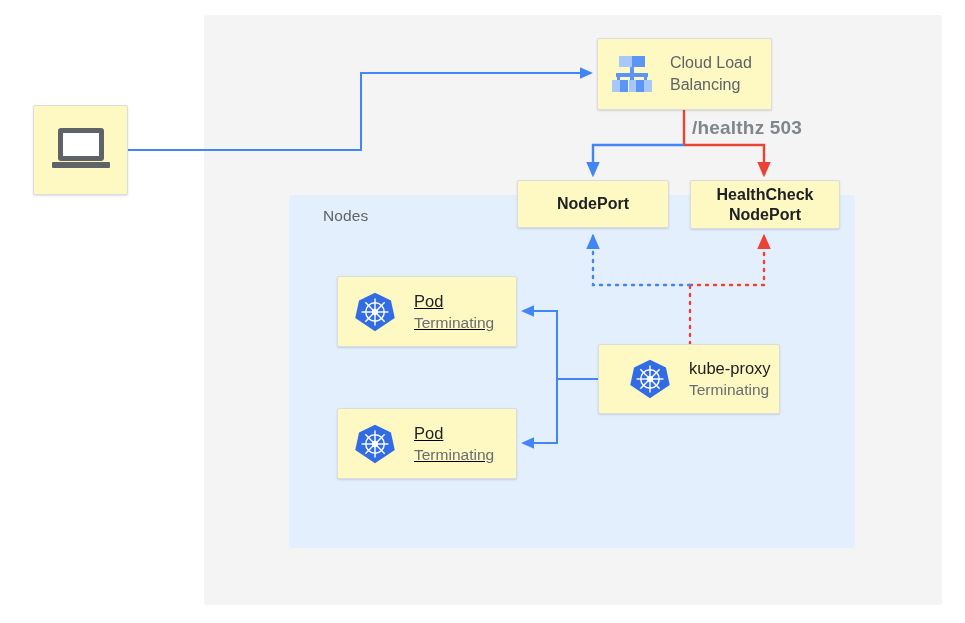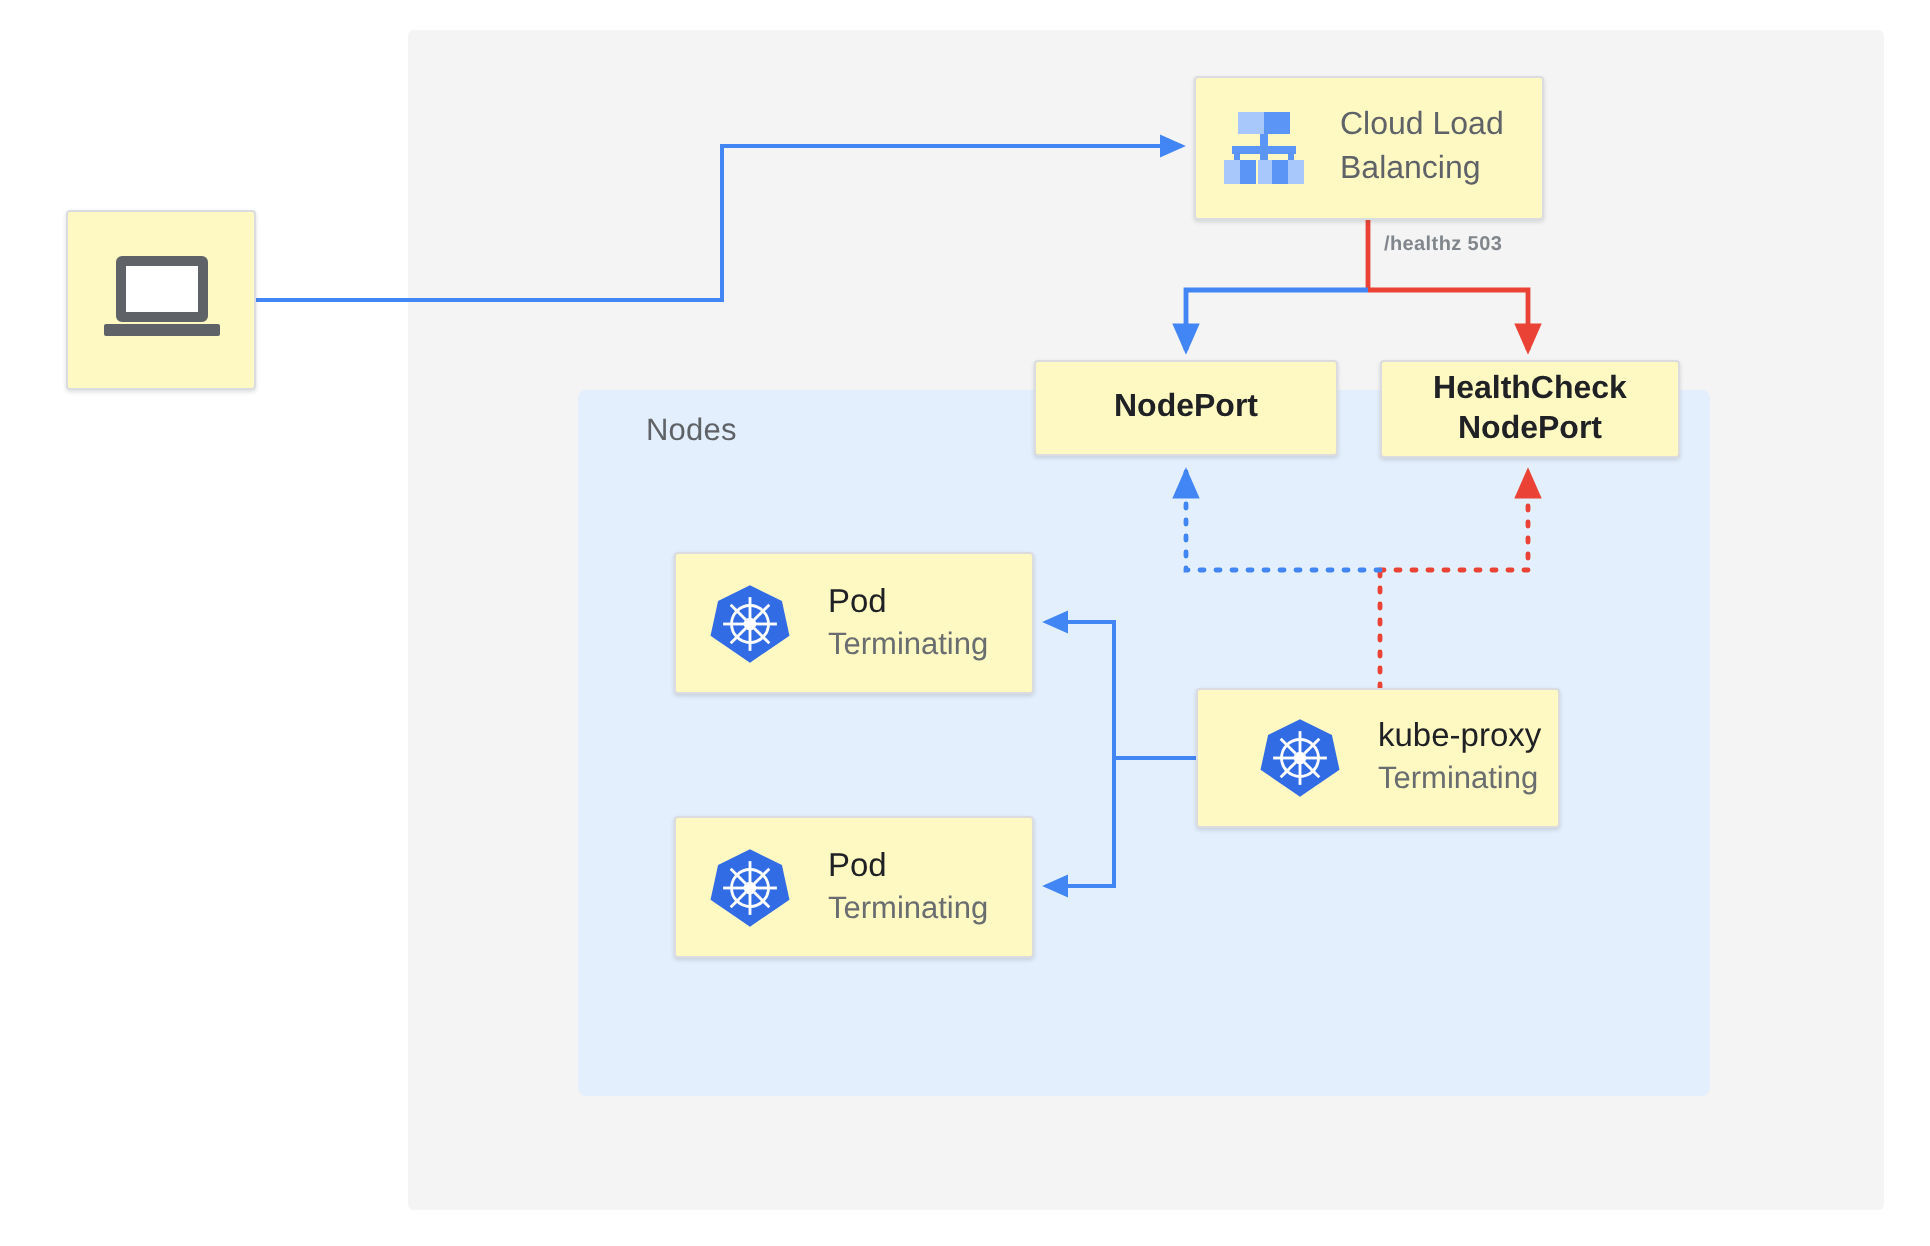--- a/index.html
+++ b/index.html
@@ -132,20 +132,21 @@
     line-height: 20px;
     color: #202124;
     white-space: pre-line;
     text-align: center;
   }
 
   
   .pod-card {
     left: 337px; width: 180px; height: 71px;
     padding-left: 16px;
+    text-decoration: underline;
   }
   #pod-card-1 { top: 276px; }
   #pod-card-2 { top: 408px; }
   #kubeproxy-card {
     left: 598px; top: 344px; width: 182px; height: 70px;
     padding-left: 30px;
   }
   .k8s-icon { flex: 0 0 42px; width: 42px; height: 42px; }
   .entity-text { margin-left: 18px; }
   .entity-title {
@@ -167,21 +168,21 @@
     position: absolute; left: 0; top: 0;
     width: 965px; height: 623px;
     pointer-events: none;
   }
 
   
   .healthz-label {
     position: absolute;
     left: 692px;
     top: 117px;
-    font-size: 10px;
+    font-size: 19px;
     font-weight: bold;
     color: #80868b;
     white-space: nowrap;
     letter-spacing: 0.2px;
   }
 </style>
 </head>
 <body>
 
 <div id="canvas">

